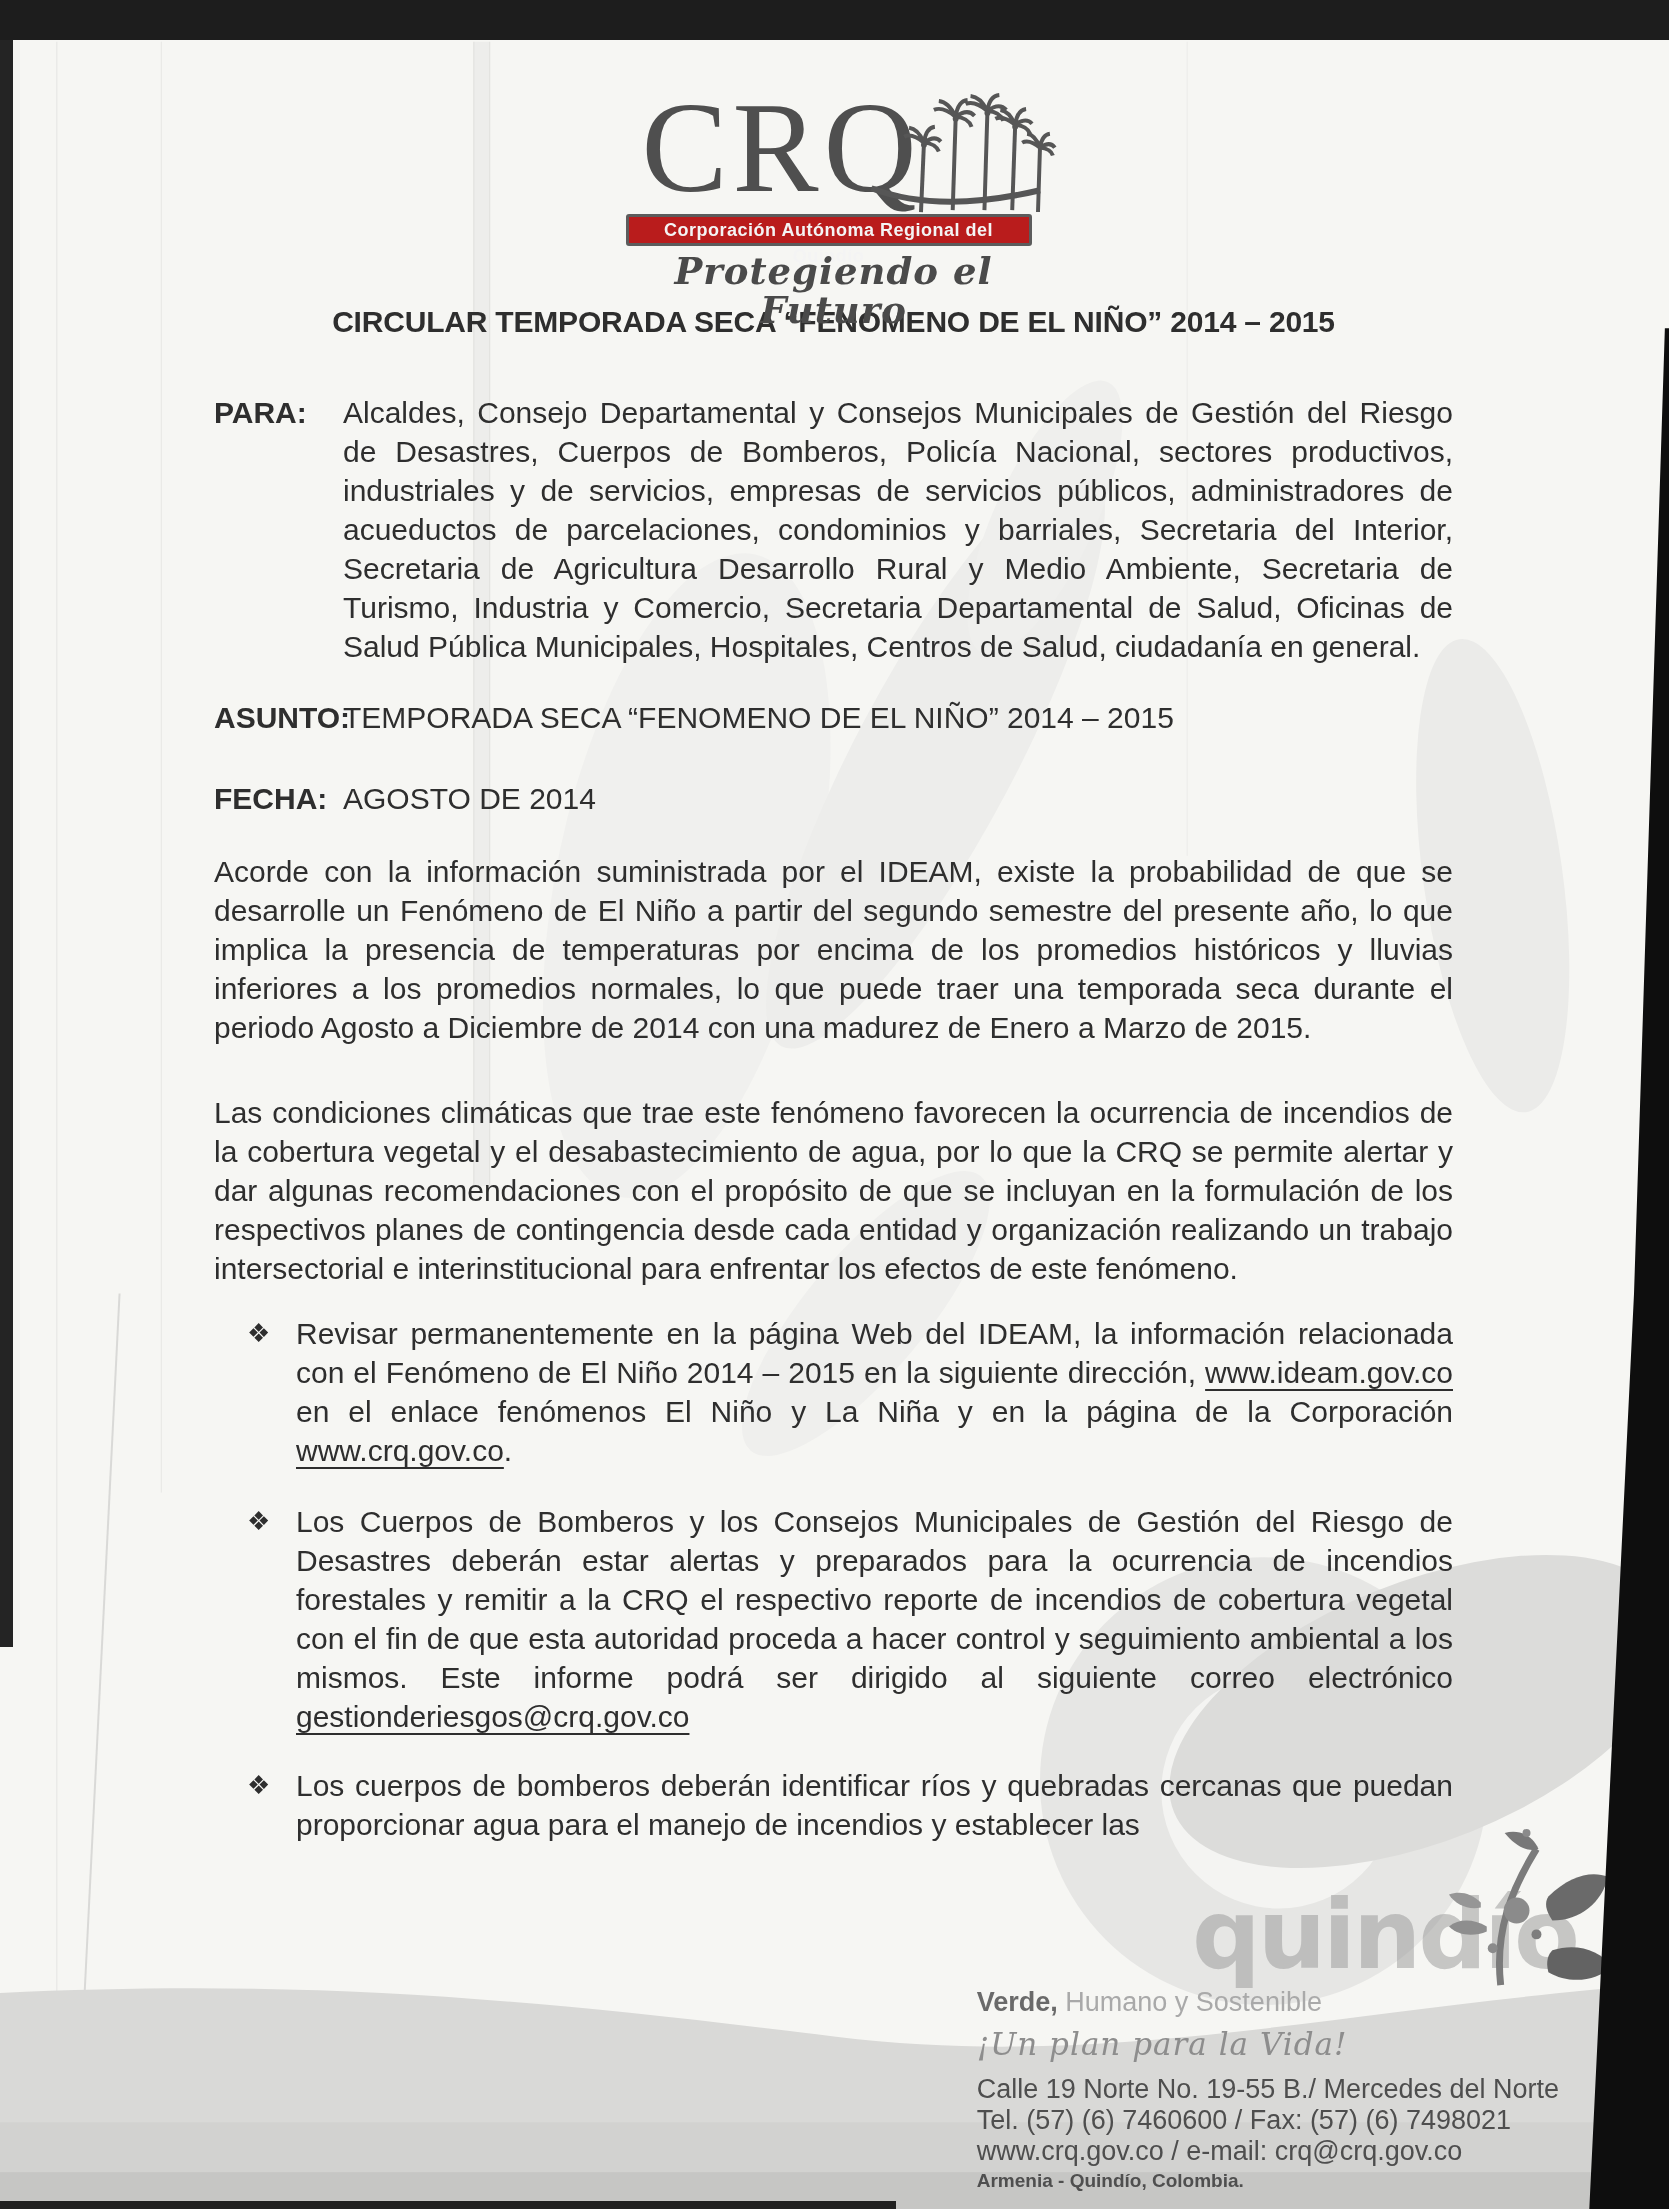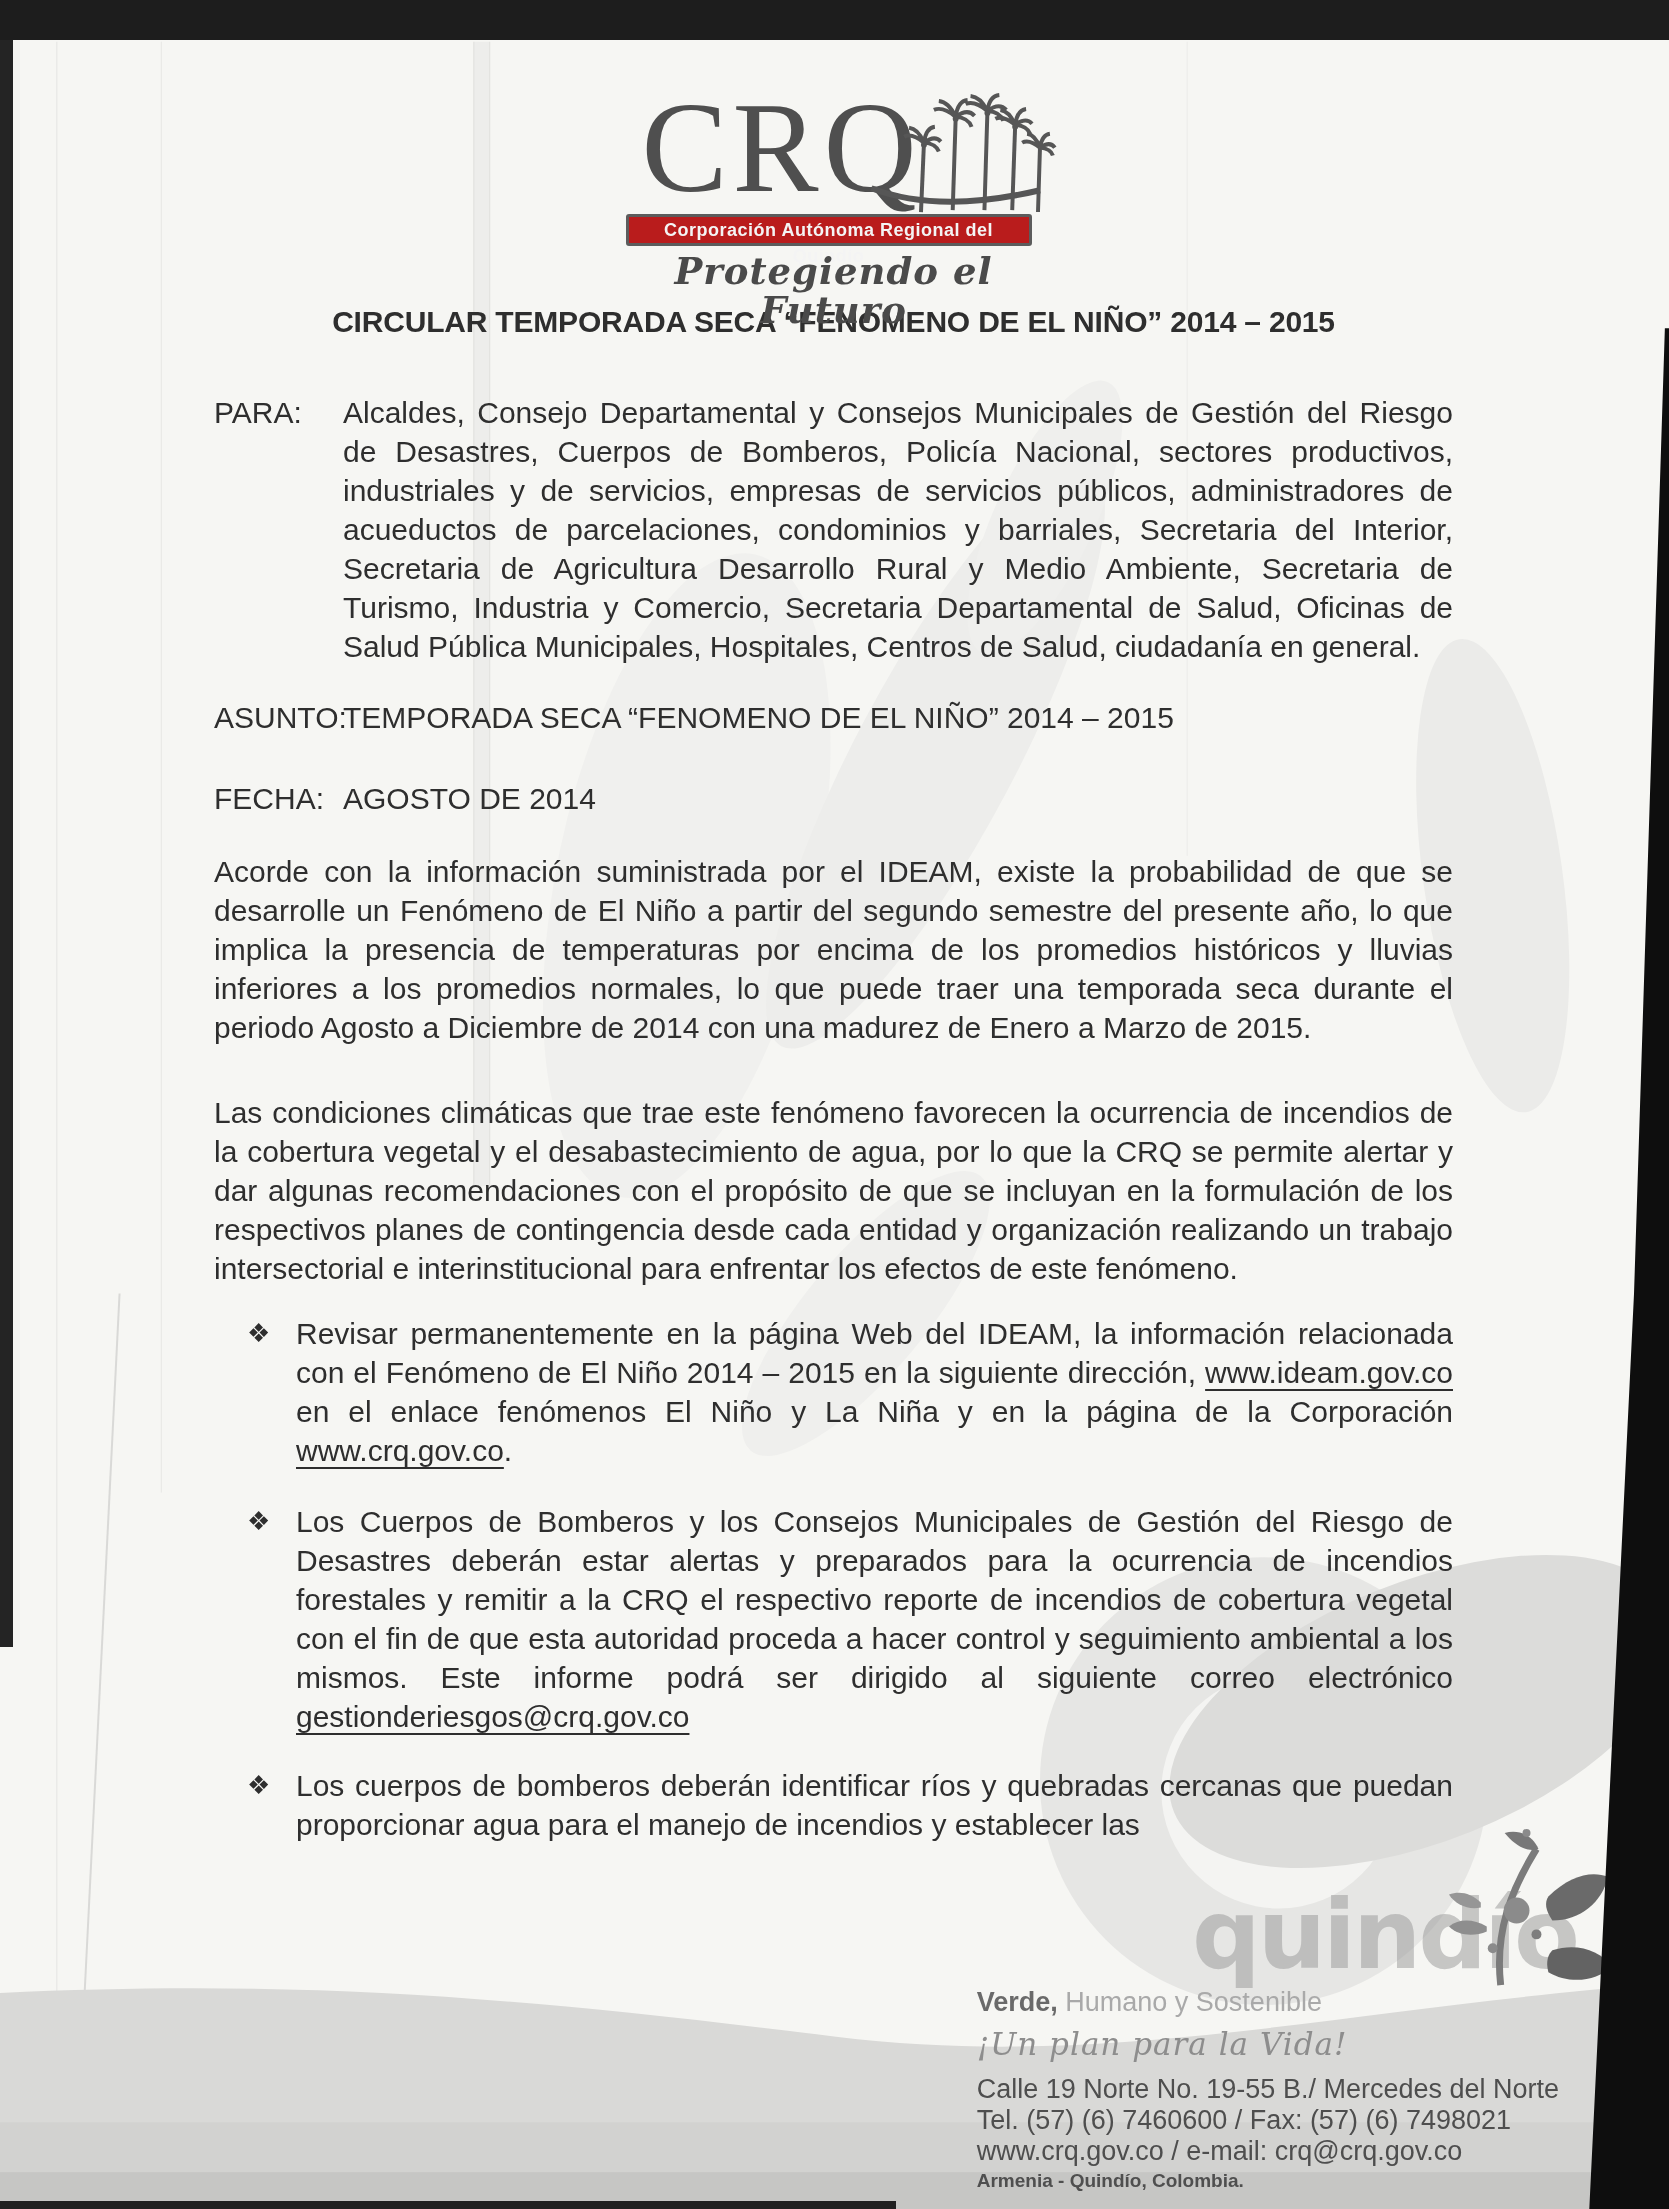--- a/index.html
+++ b/index.html
@@ -45,21 +45,21 @@
   .logo-tagline{
     position:absolute;top:157px;left:0;width:100%;text-align:center;
     font-family:"DejaVu Serif",serif;font-style:italic;font-weight:bold;
     font-size:37px;color:#4a4a4a;letter-spacing:1px;
   }
   .doc-title{
     margin-top:8px;text-align:center;font-weight:bold;font-size:30px;
     letter-spacing:-0.2px;white-space:nowrap;
   }
   .field{display:grid;grid-template-columns:129px 1fr;}
-  .field .label{font-weight:normal;}
+  .field .label{font-weight:bold;}
   .field .ftext{text-align:justify;}
   .field.para{margin-top:52px;}
   .field.asunto{margin-top:32px;}
   .field.fecha{margin-top:42px;}
   .bodyp{margin:0;text-align:justify;}
   .p1{margin-top:34px;}
   .p2{margin-top:46px;}
   .bullet{display:flex;}
   .bullet .marker{flex:0 0 82px;box-sizing:border-box;padding-left:33px;font-size:26px;}
   .bullet .btext{flex:1;text-align:justify;}

